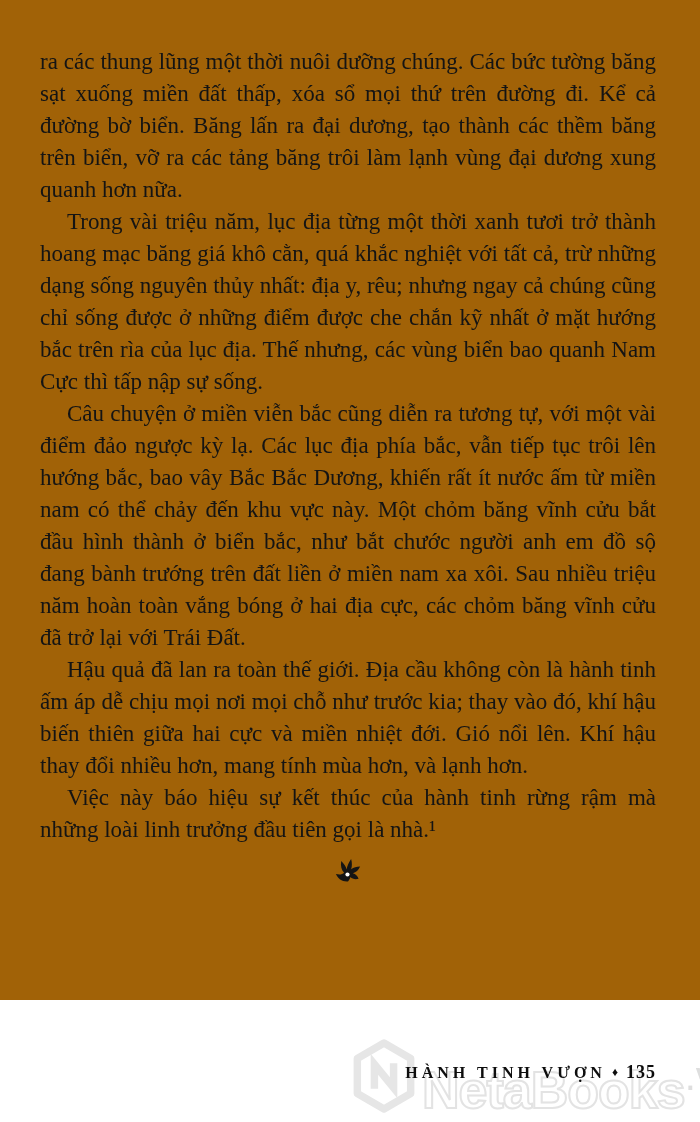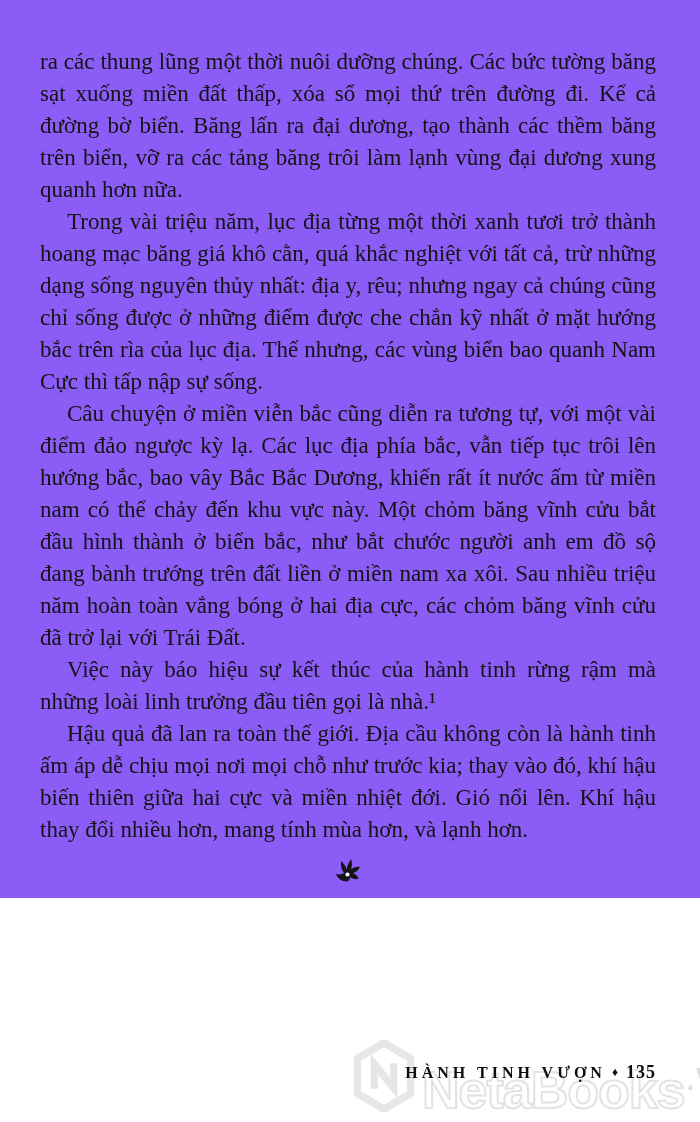--- a/index.html
+++ b/index.html
@@ -7,22 +7,22 @@
     padding: 0;
     width: 700px;
     height: 1122px;
     background: #ffffff;
     overflow: hidden;
     position: relative;
   }
   .page {
     position: relative;
     width: 700px;
-    height: 898px;
-    background: #8b5cf6;
+    height: 1000px;
+    background: #a16207;
     font-family: "Liberation Serif", serif;
     color: #141414;
   }
   .body-text {
     position: absolute;
     left: 40px;
     top: 46px;
     width: 616px;
   }
   .body-text p {
@@ -99,22 +99,22 @@
 </style>
 </head>
 <body>
 
 <div class="page">
 
   <main class="body-text">
     <p class="continuation">ra các thung lũng một thời nuôi dưỡng chúng. Các bức tường băng sạt xuống miền đất thấp, xóa sổ mọi thứ trên đường đi. Kể cả đường bờ biển. Băng lấn ra đại dương, tạo thành các thềm băng trên biển, vỡ ra các tảng băng trôi làm lạnh vùng đại dương xung quanh hơn nữa.</p>
     <p>Trong vài triệu năm, lục địa từng một thời xanh tươi trở thành hoang mạc băng giá khô cằn, quá khắc nghiệt với tất cả, trừ những dạng sống nguyên thủy nhất: địa y, rêu; nhưng ngay cả chúng cũng chỉ sống được ở những điểm được che chắn kỹ nhất ở mặt hướng bắc trên rìa của lục địa. Thế nhưng, các vùng biển bao quanh Nam Cực thì tấp nập sự sống.</p>
     <p>Câu chuyện ở miền viễn bắc cũng diễn ra tương tự, với một vài điểm đảo ngược kỳ lạ. Các lục địa phía bắc, vẫn tiếp tục trôi lên hướng bắc, bao vây Bắc Bắc Dương, khiến rất ít nước ấm từ miền nam có thể chảy đến khu vực này. Một chỏm băng vĩnh cửu bắt đầu hình thành ở biển bắc, như bắt chước người anh em đồ sộ đang bành trướng trên đất liền ở miền nam xa xôi. Sau nhiều triệu năm hoàn toàn vắng bóng ở hai địa cực, các chỏm băng vĩnh cửu đã trở lại với Trái Đất.</p>
+    <p>Hậu quả đã lan ra toàn thế giới. Địa cầu không còn là hành tinh ấm áp dễ chịu mọi nơi mọi chỗ như trước kia; thay vào đó, khí hậu biến thiên giữa hai cực và miền nhiệt đới. Gió nổi lên. Khí hậu thay đổi nhiều hơn, mang tính mùa hơn, và lạnh hơn.</p>
     <p>Việc này báo hiệu sự kết thúc của hành tinh rừng rậm mà những loài linh trưởng đầu tiên gọi là nhà.¹</p>
-    <p>Hậu quả đã lan ra toàn thế giới. Địa cầu không còn là hành tinh ấm áp dễ chịu mọi nơi mọi chỗ như trước kia; thay vào đó, khí hậu biến thiên giữa hai cực và miền nhiệt đới. Gió nổi lên. Khí hậu thay đổi nhiều hơn, mang tính mùa hơn, và lạnh hơn.</p>
 
     <div class="section-divider">
       <svg width="28" height="26" viewBox="0 0 32 30" aria-hidden="true">
         <path d="M16 27 C9 27.5 4.5 24 2 18.5 C6.5 19.5 9.5 19 11.5 17 C8.5 14 7.2 9.5 8.2 3.5 C11.6 6.8 13.6 10 14.4 13.2 C15.2 9.2 16.6 5.6 19.6 1.2 C20.8 5.6 20.8 9.8 19.6 13 C22.6 10.8 25.8 9.8 30 9.8 C28 14 25.4 16.6 21.6 17.6 C24.8 18.6 27 20.6 28.2 24 C24.2 25 21 24.2 18.8 22 C18 24.4 17.2 26 16 27 Z" fill="#141414"></path>
         <circle cx="15.4" cy="19" r="2.4" fill="#ffffff"></circle>
       </svg>
     </div>
 
   </main>
 

